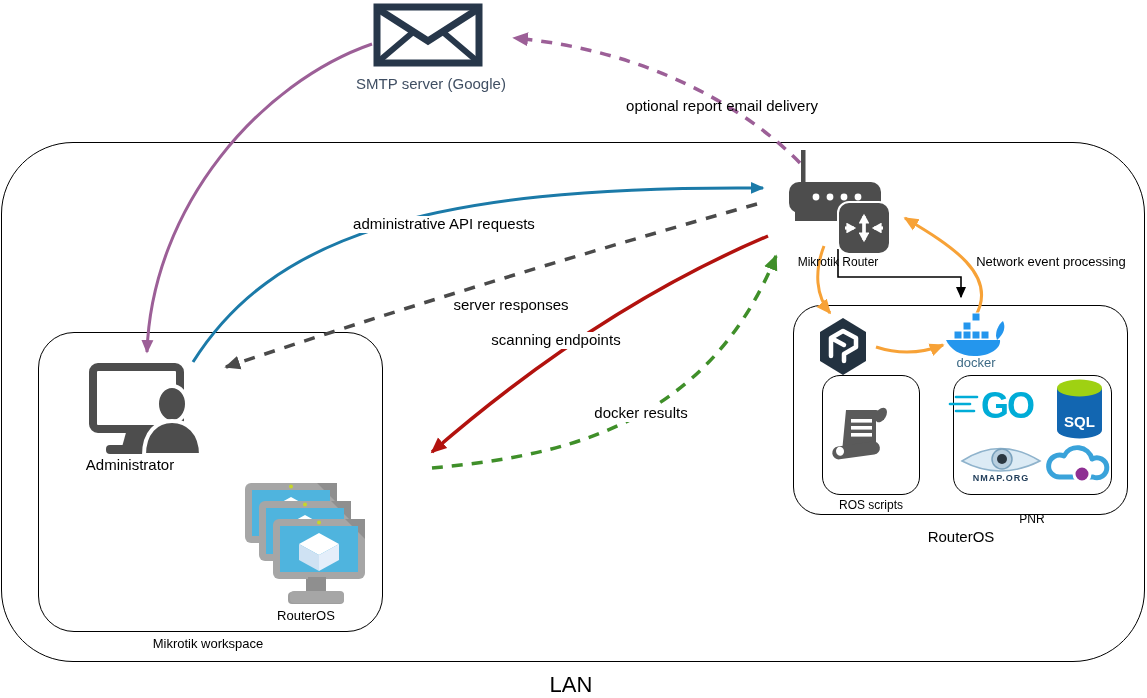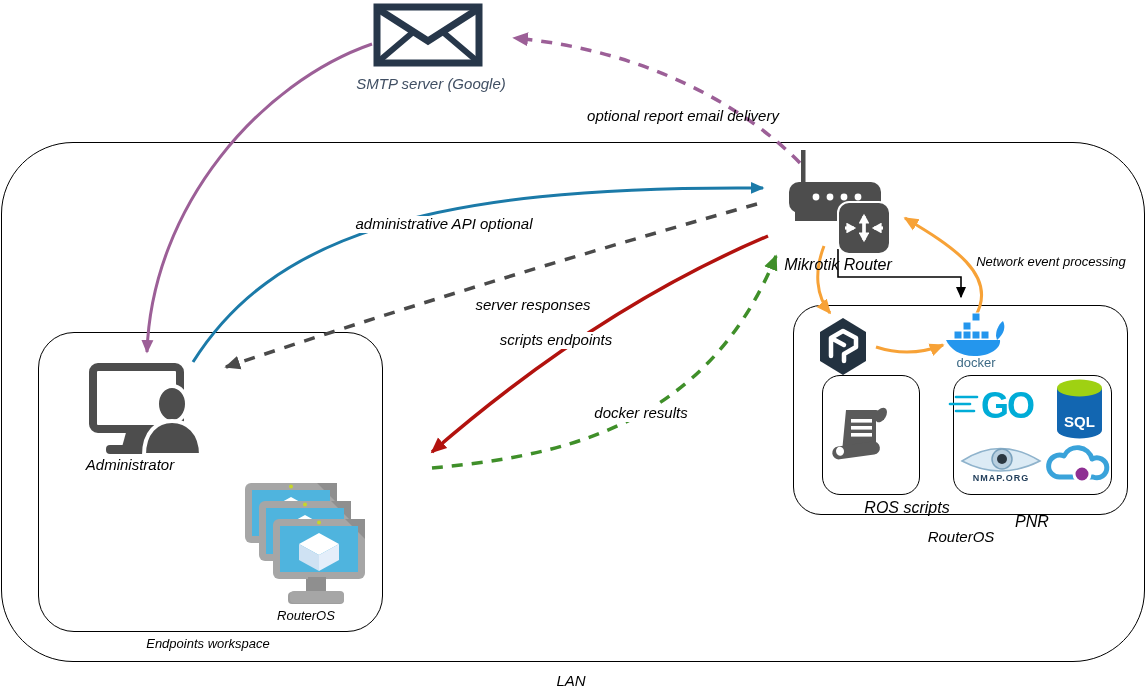--- a/index.html
+++ b/index.html
@@ -7,25 +7,25 @@
     position:relative;width:1147px;height:698px;overflow:hidden;
     font-family:"Liberation Sans", sans-serif;color:#000;background:#fff;
   }
   .box{position:absolute;border:1.6px solid #000;border-radius:30px;background:transparent;box-sizing:border-box;}
   #lan-box{left:1px;top:142px;width:1144px;height:520px;border-radius:72px;}
   #workspace-box{left:38px;top:332px;width:345px;height:300px;border-radius:36px;}
   #routeros-box{left:793px;top:305px;width:335px;height:210px;border-radius:28px;}
   #ros-box{left:822px;top:375px;width:98px;height:120px;border-radius:18px;}
   #pnr-box{left:953px;top:375px;width:159px;height:120px;border-radius:18px;}
   svg.layer{position:absolute;left:0;top:0;}
-  .lbl{position:absolute;transform:translateX(-50%);white-space:nowrap;font-size:15px;line-height:1.1;font-style:italic;}
+  .lbl{position:absolute;transform:translateX(-50%);white-space:nowrap;font-size:15px;line-height:1.1;}
   .lbl.bg{background:#fff;padding:0 2px;}
-  .sm{font-size:16px;text-align:right;}
+  .sm{font-size:12px;text-align:right;}
   .md{font-size:13px;}
-  .lg{font-size:15px;}
+  .lg{font-size:22px;}
   .smtp-t{color:var(--smtp_text,#404f63);}
 </style>
 </head>
 <body>
 
 <div class="canvas">
 
   <div id="lan-box" class="box"></div>
   <div id="workspace-box" class="box"></div>
   <div id="routeros-box" class="box"></div>
@@ -194,28 +194,28 @@
       <text x="1001" y="481" text-anchor="middle" font-size="9" font-weight="bold" letter-spacing="1" fill="#24405c" font-family="Liberation Sans, sans-serif">NMAP.ORG</text>
     </g>
 
     <g>
       <path d="M 1061 477 A 11 11 0 1 1 1064 456 A 15 15 0 0 1 1092 459 A 10 10 0 1 1 1093 477 z" fill="#fff" stroke="var(--cloud_blue,#3aa3da)" stroke-width="5" stroke-linejoin="round"></path>
       <circle cx="1082" cy="474" r="8" fill="var(--cloud_purple,#8e2f93)" stroke="#fff" stroke-width="3"></circle>
     </g>
   </svg>
 
   <div class="lbl smtp-t" style="left:431px;top:76px;">SMTP server (Google)</div>
-  <div class="lbl" style="left:683px;top:98px;margin-top:10px;">optional report email delivery</div>
-  <div class="lbl bg" style="left:444px;top:216px;">administrative API optional</div>
-  <div class="lbl bg" style="left:511px;top:297px;margin-left:22px;">server responses</div>
-  <div class="lbl bg" style="left:556px;top:332px;">scripts endpoints</div>
+  <div class="lbl" style="left:722px;top:98px;">optional report email delivery</div>
+  <div class="lbl bg" style="left:444px;top:216px;">administrative API requests</div>
+  <div class="lbl bg" style="left:511px;top:297px;">server responses</div>
+  <div class="lbl bg" style="left:556px;top:332px;">scanning endpoints</div>
   <div class="lbl bg" style="left:641px;top:405px;">docker results</div>
   <div class="lbl md" style="left:1051px;top:255px;">Network event processing</div>
   <div class="lbl sm" style="left:838px;top:256px;">Mikrotik Router</div>
   <div class="lbl" style="left:961px;top:529px;">RouterOS</div>
-  <div class="lbl sm" style="left:871px;top:499px;margin-left:36px;">ROS scripts</div>
+  <div class="lbl sm" style="left:871px;top:499px;">ROS scripts</div>
   <div class="lbl sm" style="left:1032px;top:513px;">PNR</div>
   <div class="lbl" style="left:130px;top:457px;">Administrator</div>
   <div class="lbl md" style="left:306px;top:609px;">RouterOS</div>
-  <div class="lbl md" style="left:208px;top:637px;">Endpoints workspace</div>
+  <div class="lbl md" style="left:208px;top:637px;">Mikrotik workspace</div>
   <div class="lbl lg" style="left:571px;top:673px;">LAN</div>
 
 </div>
 
 </body></html>

